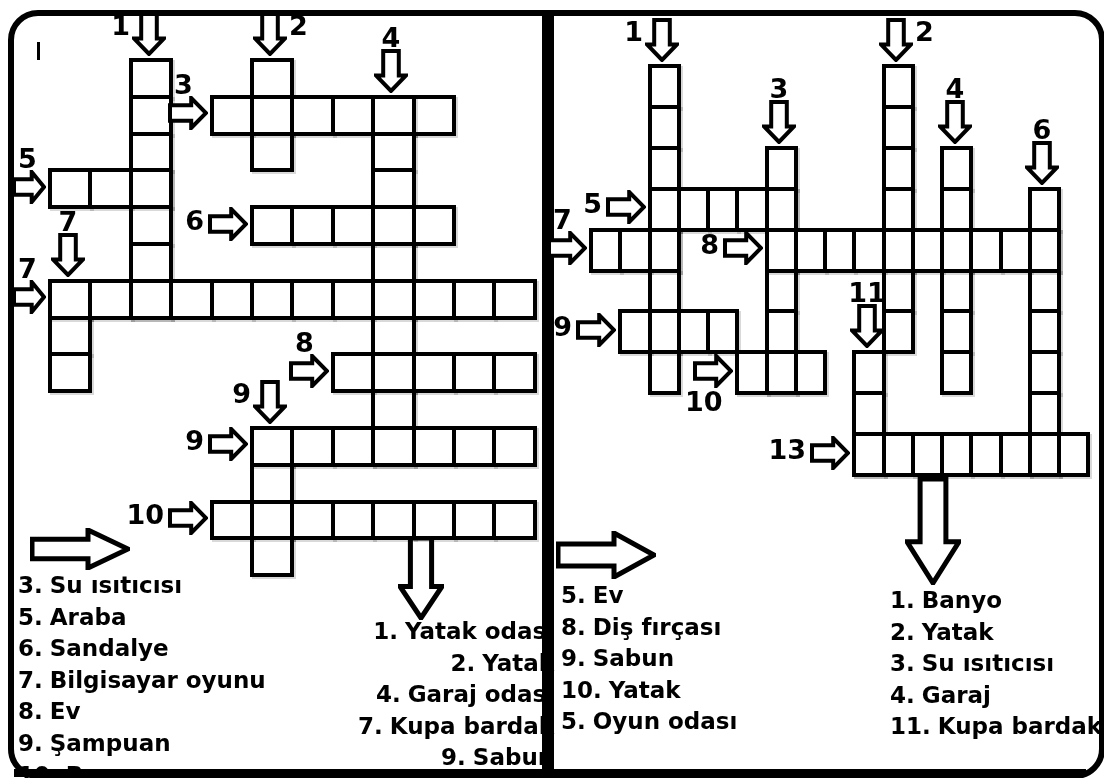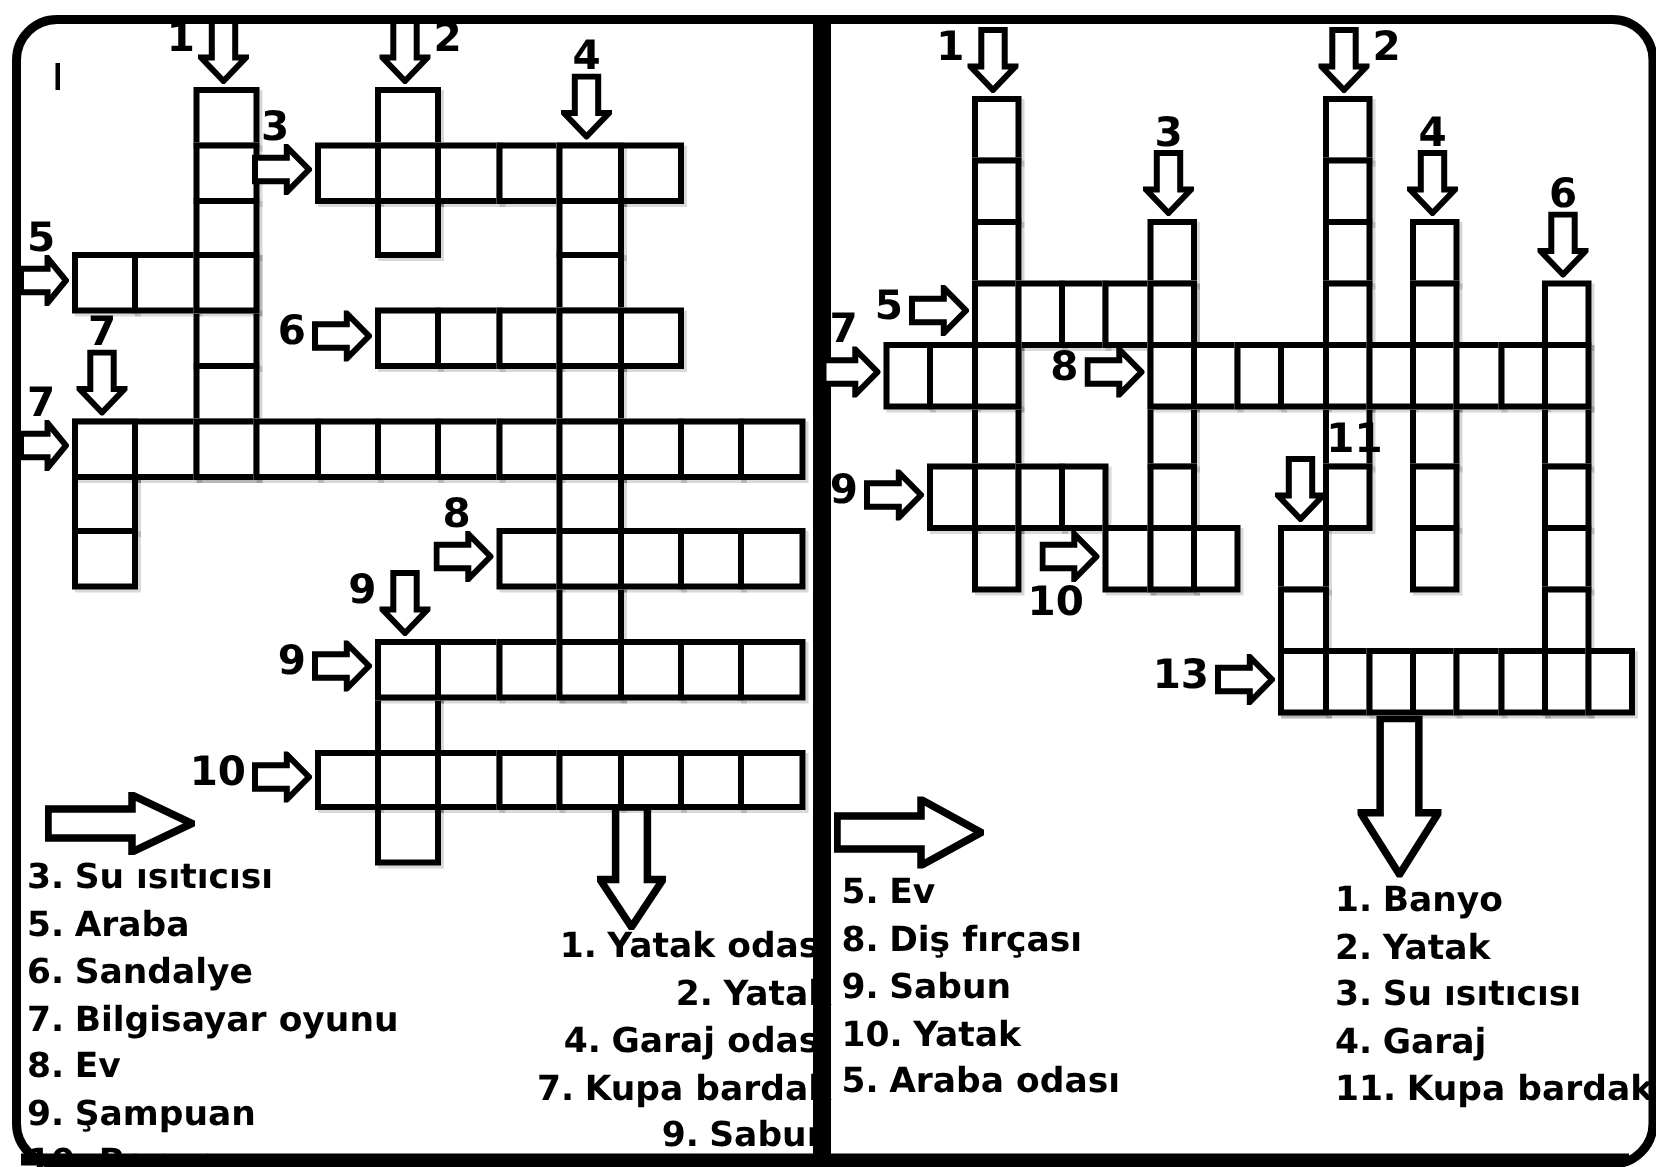--- a/index.html
+++ b/index.html
@@ -59,21 +59,21 @@
       <div class="item"><span class="n">2.</span><span>Yatak</span></div>
       <div class="item"><span class="n">4.</span><span>Garaj odası</span></div>
       <div class="item"><span class="n">7.</span><span>Kupa bardak</span></div>
       <div class="item"><span class="n">9.</span><span>Sabun</span></div>
     </div>
   <div class="clue-list" id="list-right-across" style="left:561px;top:580px;">
       <div class="item"><span class="n">5.</span><span>Ev</span></div>
       <div class="item"><span class="n">8.</span><span>Diş fırçası</span></div>
       <div class="item"><span class="n">9.</span><span>Sabun</span></div>
       <div class="item"><span class="n">10.</span><span>Yatak</span></div>
-      <div class="item"><span class="n">5.</span><span>Araba odası</span></div>
+      <div class="item"><span class="n">5.</span><span>Oyun odası</span></div>
     </div>
   <div class="clue-list" id="list-right-down" style="left:890px;top:585px;">
       <div class="item"><span class="n">1.</span><span>Banyo</span></div>
       <div class="item"><span class="n">2.</span><span>Yatak</span></div>
       <div class="item"><span class="n">3.</span><span>Su ısıtıcısı</span></div>
       <div class="item"><span class="n">4.</span><span>Garaj</span></div>
       <div class="item"><span class="n">11.</span><span>Kupa bardak</span></div>
     </div>
 <div class="cell" style="left: 129px; top: 58px; width: 44px; height: 41px;"></div>
     <div class="cell" style="left: 129px; top: 95px; width: 44px; height: 41px;"></div>
@@ -294,21 +294,21 @@
     <div class="arrow" style="left: 693px; top: 354px;"><svg width="40" height="34" viewBox="0 0 40 34">
         <polygon points="2.0,9.2 23.2,9.2 23.2,2.0 38.0,17.0 23.2,32.0 23.2,24.8 2.0,24.8" fill="#ffffff" stroke="#000000" stroke-width="4" stroke-linejoin="miter"></polygon>
       </svg></div>
     <span class="clue-num" style="left: 685px; top: 386px;">10</span>
     <div class="cell" style="left: 852px; top: 350px; width: 34px; height: 45px;"></div>
     <div class="cell" style="left: 852px; top: 391px; width: 34px; height: 45px;"></div>
     <div class="cell" style="left: 852px; top: 432px; width: 34px; height: 45px;"></div>
     <div class="arrow" style="left: 850px; top: 304px;"><svg width="34" height="44" viewBox="0 0 34 44">
         <polygon points="9.2,2.0 24.8,2.0 24.8,26.4 32.0,26.4 17.0,42.0 2.0,26.4 9.2,26.4" fill="#ffffff" stroke="#000000" stroke-width="4" stroke-linejoin="miter"></polygon>
       </svg></div>
-    <span class="clue-num" style="left: 867px; top: 308px; transform: translate(-50%, -100%); margin-left: 36px;">11</span>
+    <span class="clue-num" style="left: 867px; top: 308px; transform: translate(-50%, -100%);">11</span>
     <div class="cell" style="left: 852px; top: 432px; width: 34px; height: 45px;"></div>
     <div class="cell" style="left: 882px; top: 432px; width: 33px; height: 45px;"></div>
     <div class="cell" style="left: 911px; top: 432px; width: 33px; height: 45px;"></div>
     <div class="cell" style="left: 940px; top: 432px; width: 33px; height: 45px;"></div>
     <div class="cell" style="left: 969px; top: 432px; width: 34px; height: 45px;"></div>
     <div class="cell" style="left: 999px; top: 432px; width: 33px; height: 45px;"></div>
     <div class="cell" style="left: 1028px; top: 432px; width: 33px; height: 45px;"></div>
     <div class="cell" style="left: 1057px; top: 432px; width: 33px; height: 45px;"></div>
     <div class="arrow" style="left: 810px; top: 436px;"><svg width="40" height="34" viewBox="0 0 40 34">
         <polygon points="2.0,9.2 23.2,9.2 23.2,2.0 38.0,17.0 23.2,32.0 23.2,24.8 2.0,24.8" fill="#ffffff" stroke="#000000" stroke-width="4" stroke-linejoin="miter"></polygon>

